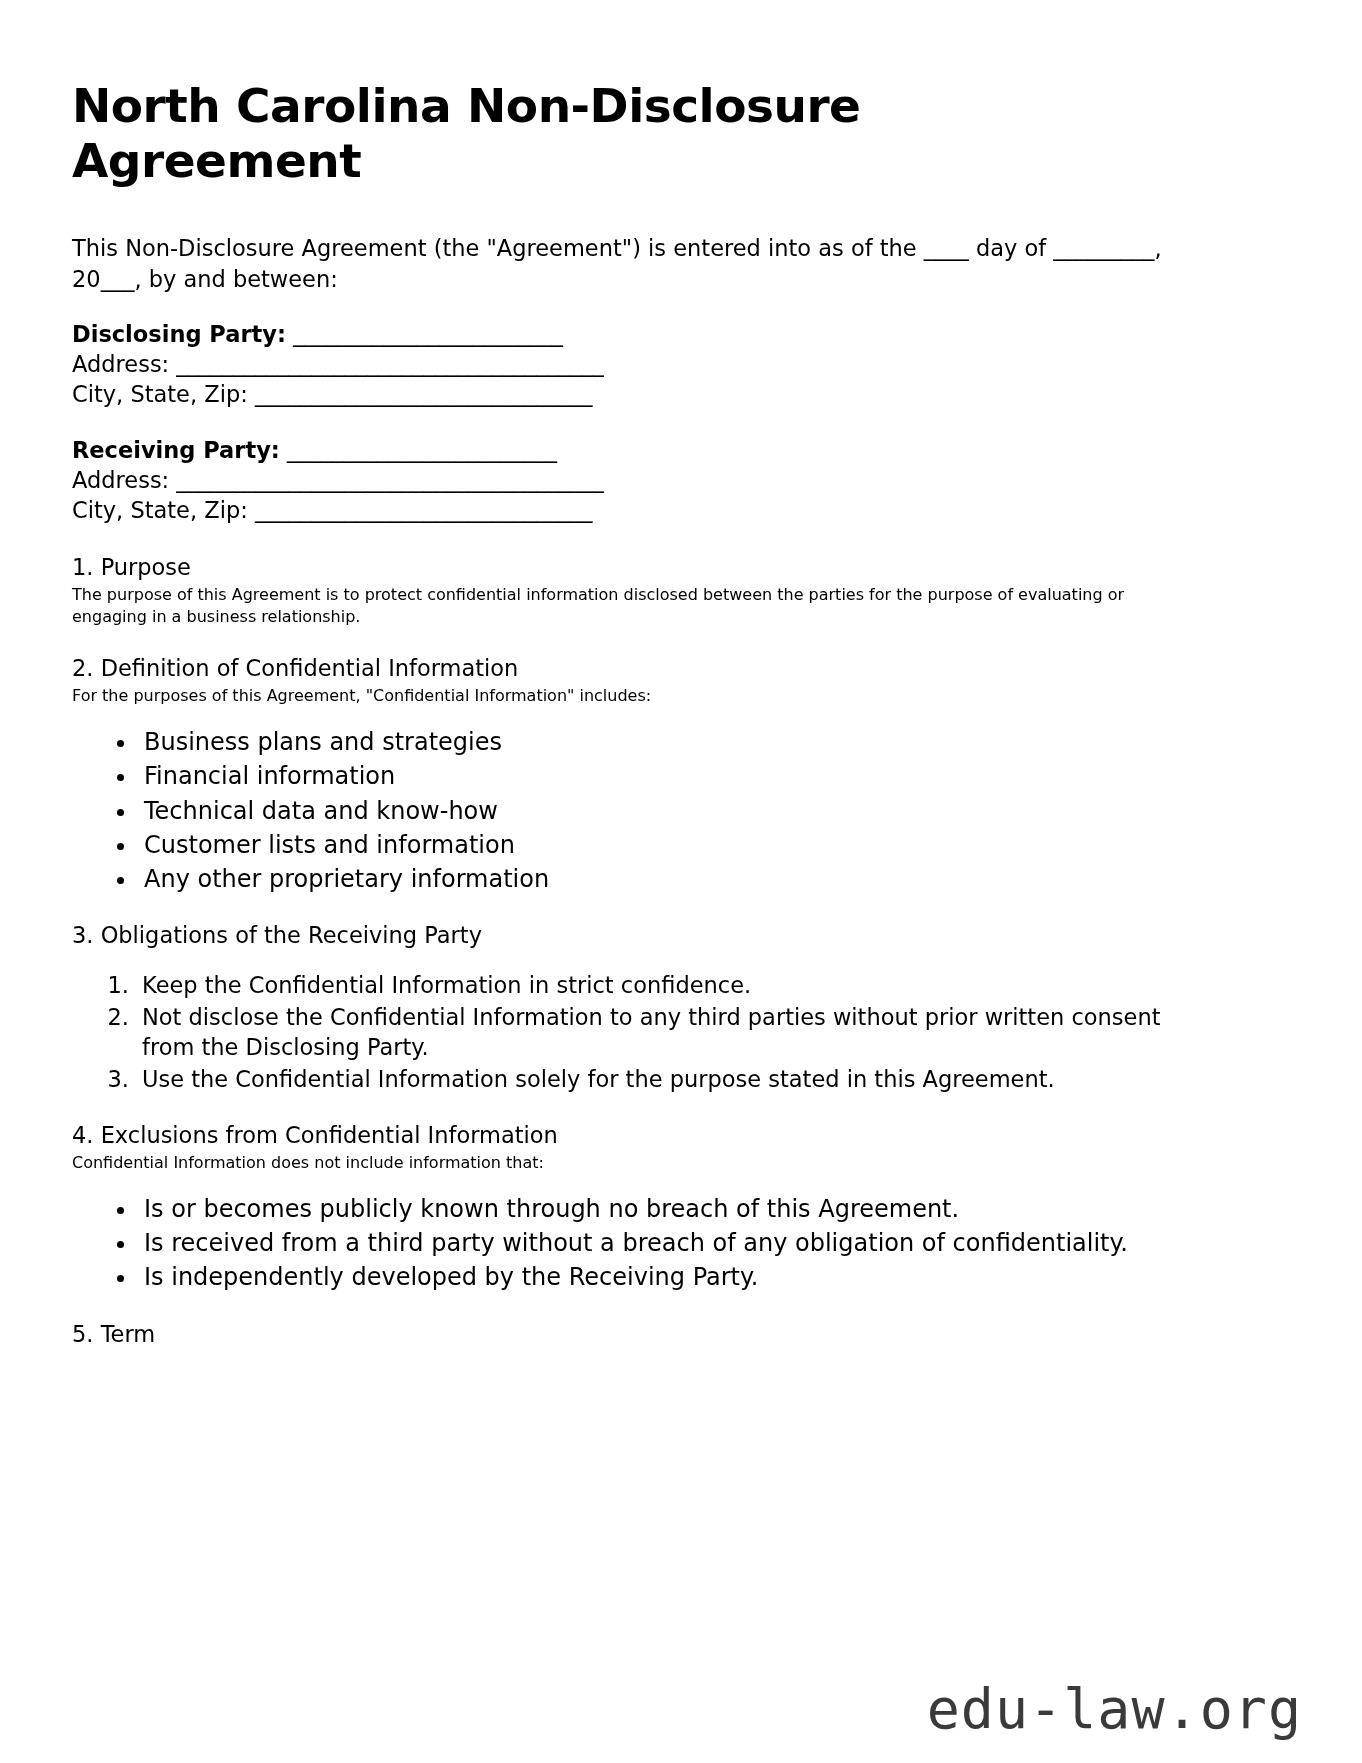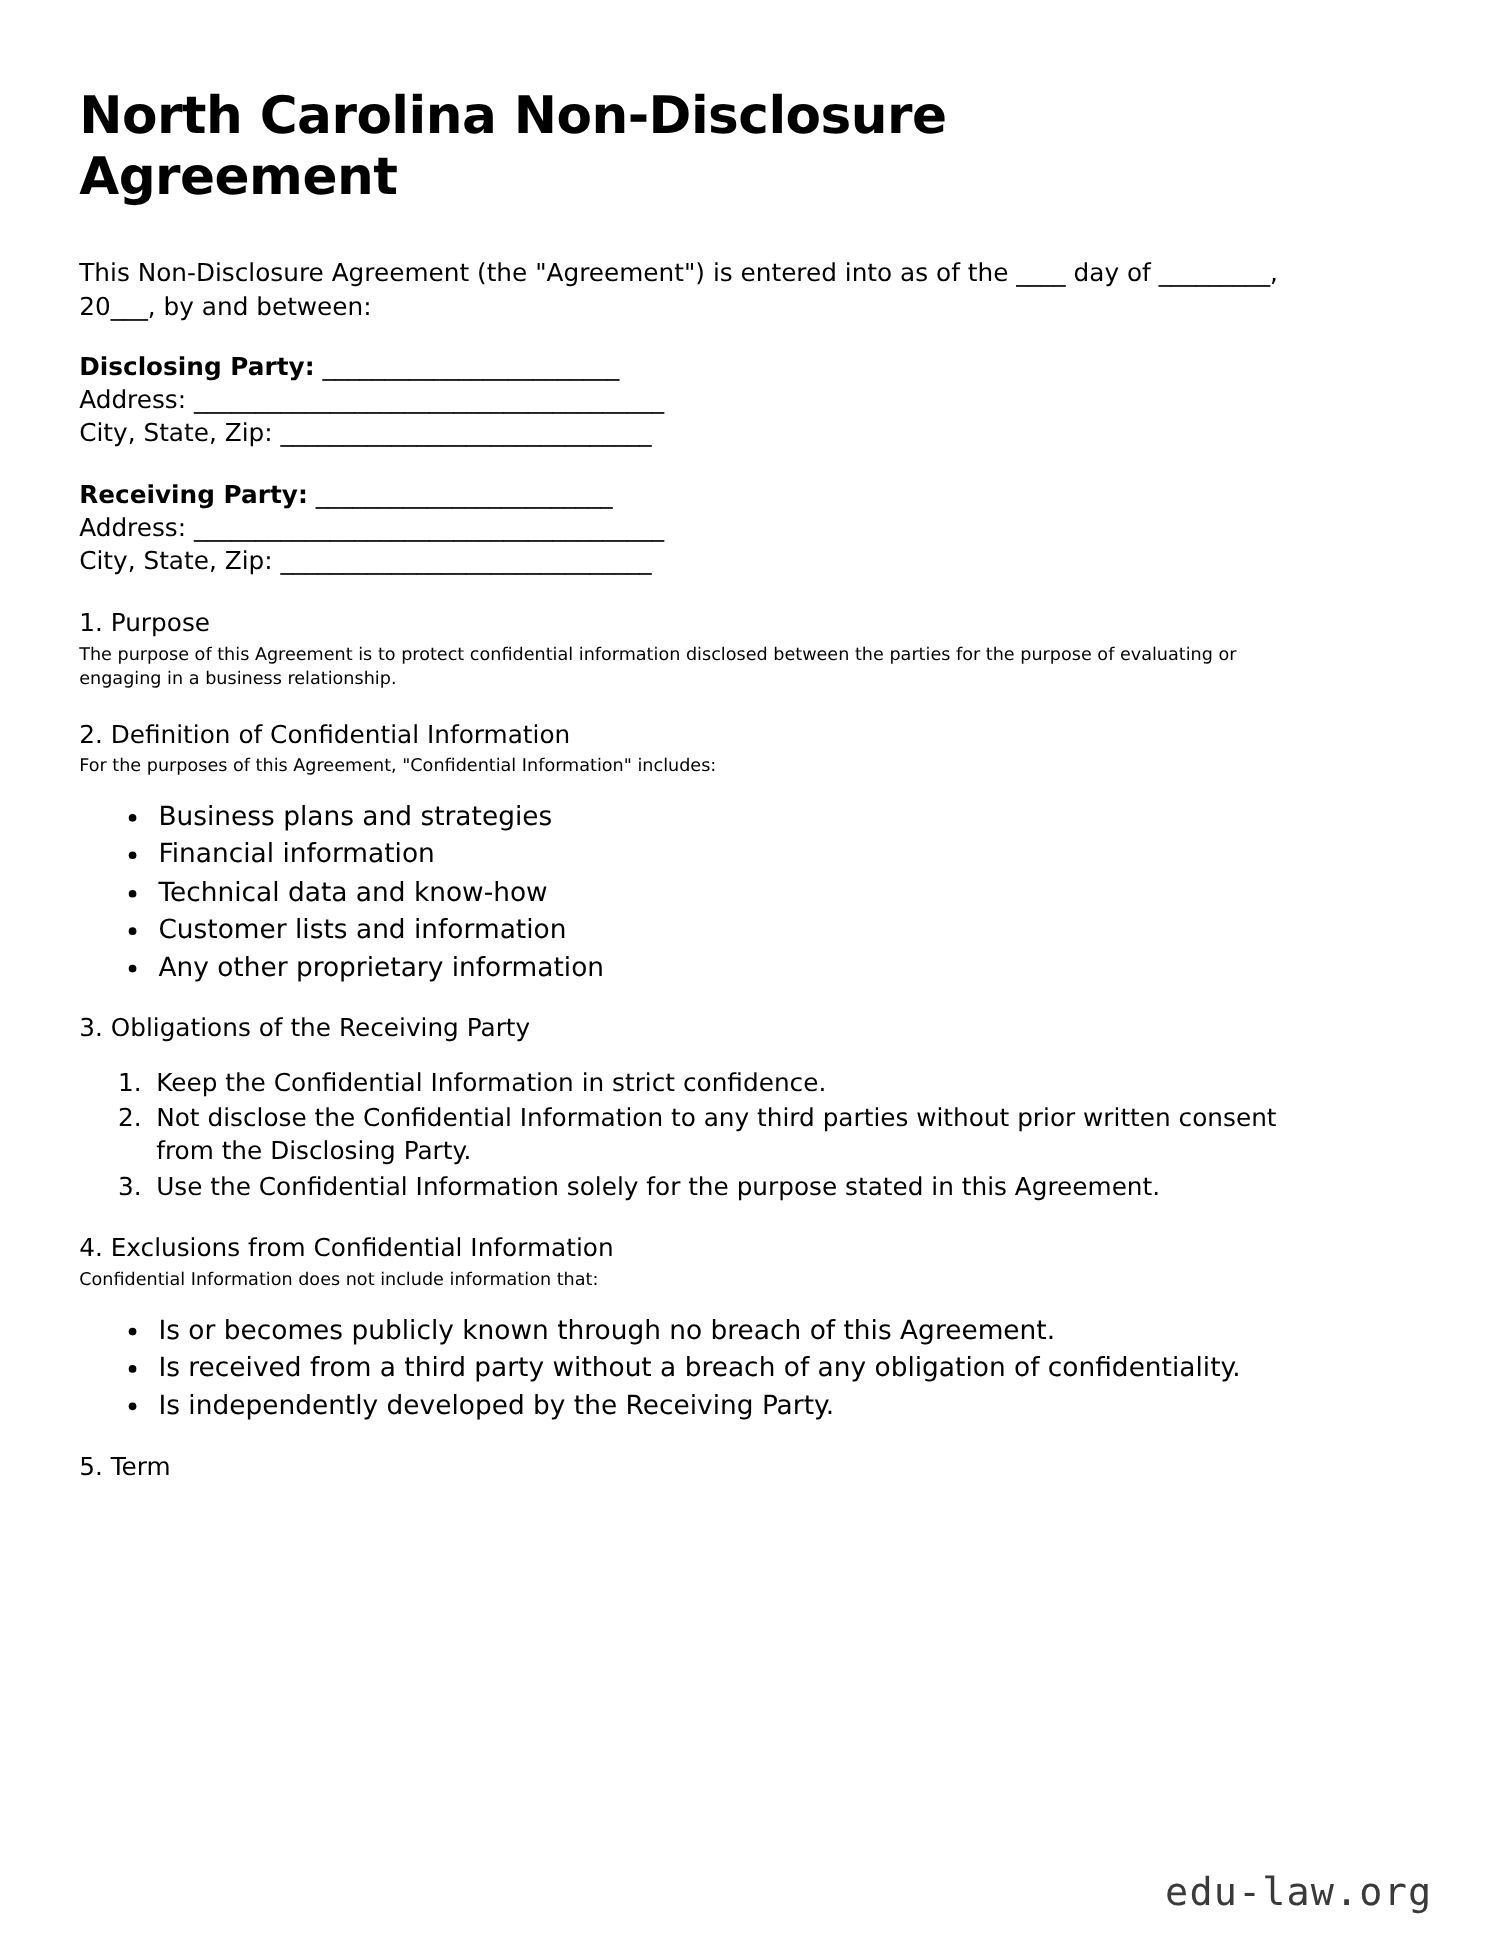--- a/index.html
+++ b/index.html
@@ -95,21 +95,21 @@
     line-height: 1.35;
     margin: 0 0 1px 0;
     padding-left: 6px;
     max-width: 1050px;
   }
   .watermark {
     position: absolute;
     right: 60px;
     bottom: 22px;
     font-family: "DejaVu Sans Mono", "Liberation Mono", monospace;
-    font-size: 35px;
+    font-size: 55px;
     color: #3a3a3a;
     letter-spacing: 1px;
     white-space: nowrap;
   }
 </style>
 </head>
 <body>
 
 <div class="page">
 

